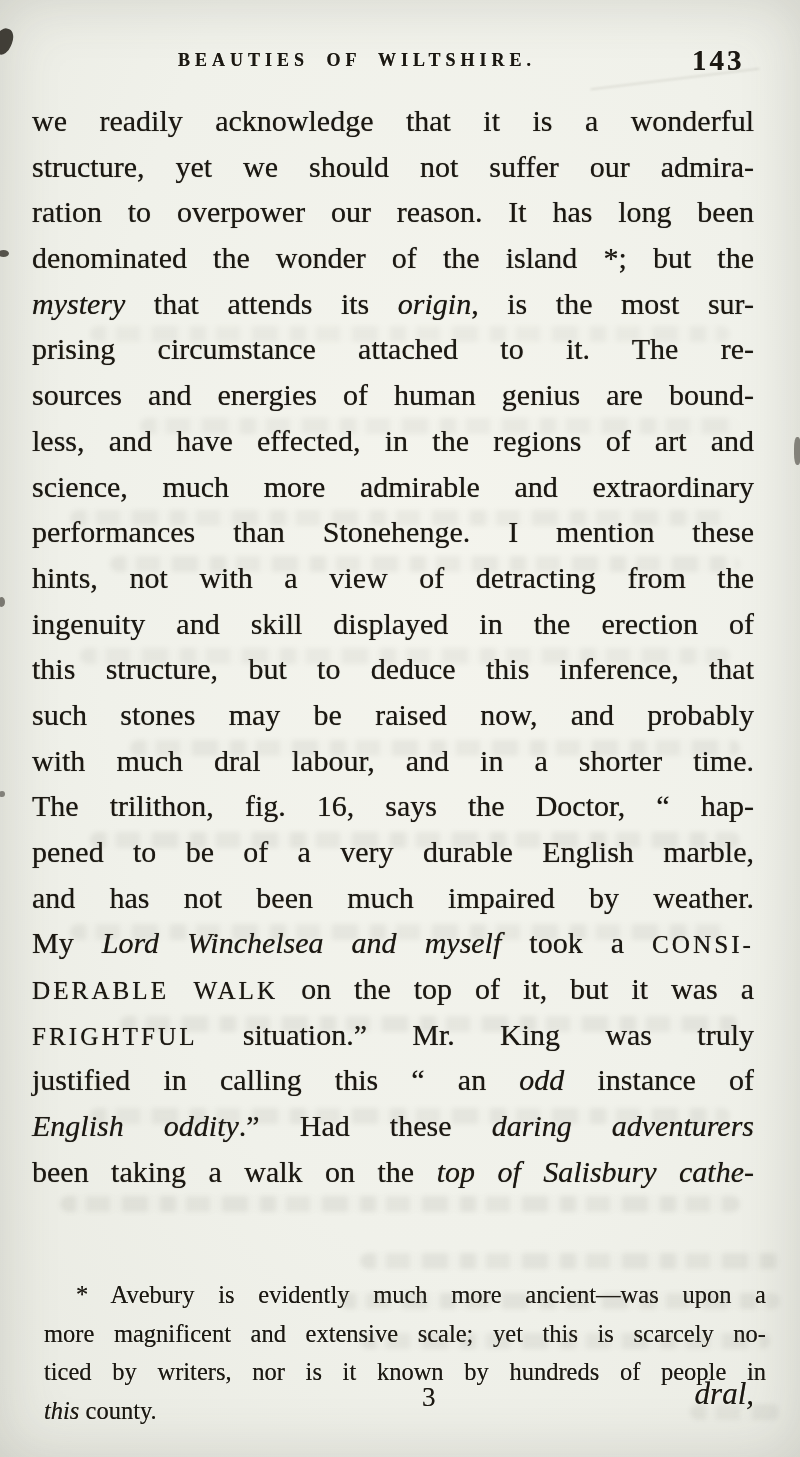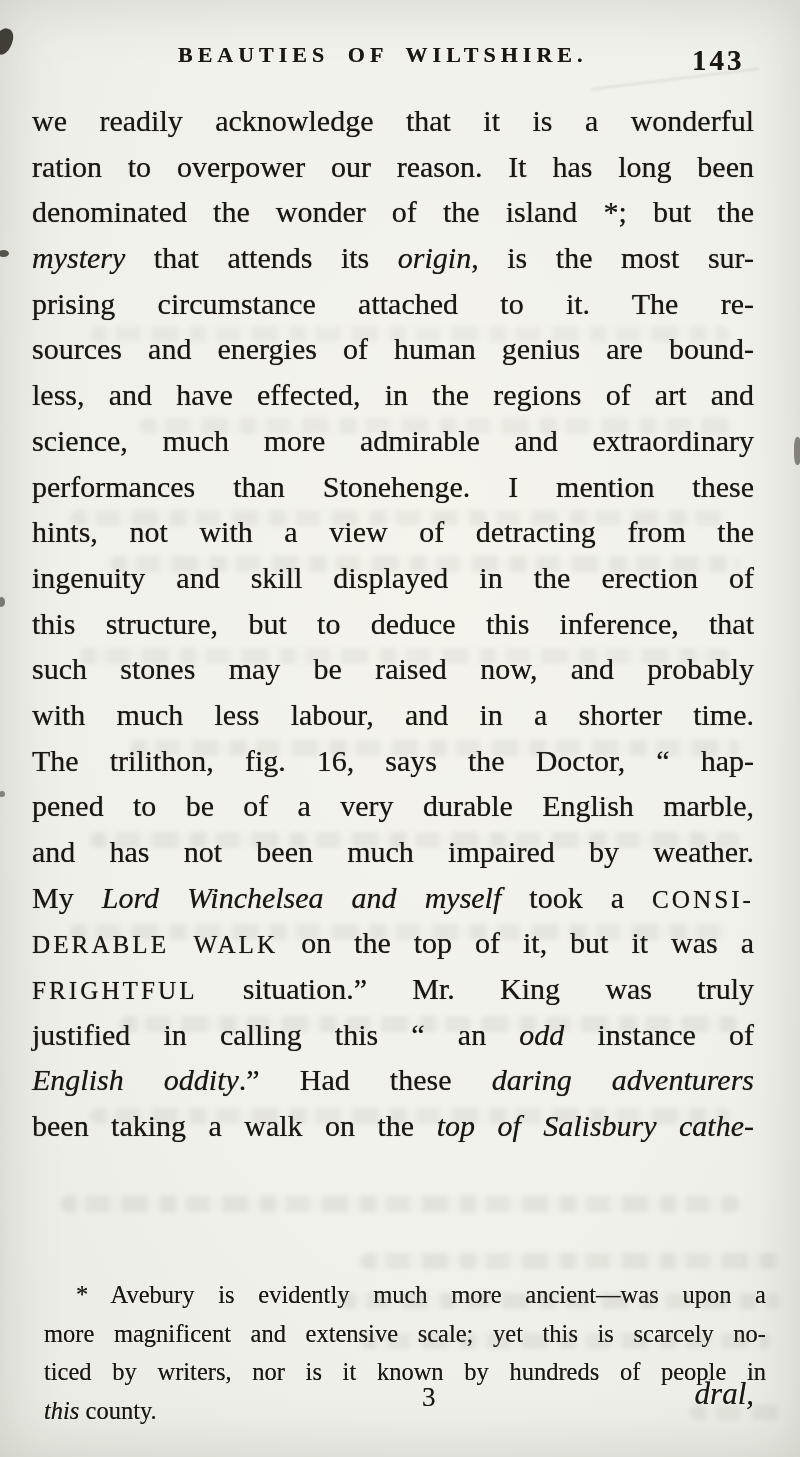--- a/index.html
+++ b/index.html
@@ -4,22 +4,22 @@
 <style>
   html,body { margin:0; padding:0; background:#d8d8d2; }
   .page {
     position:relative; width:800px; height:1457px; overflow:hidden;
     background: radial-gradient(ellipse at 55% 38%, #f4f4ed 0%, #f0f1ea 55%, #e9eae2 100%);
     box-shadow: inset 0 0 60px rgba(70,70,60,0.18);
     font-family:"Liberation Serif","DejaVu Serif",serif;
     color:#1b1812;
   }
   .running-header {
-    position:absolute; top:42px; left:178px;
-    font-size:22px; font-weight:bold; letter-spacing:5px; word-spacing:8px;
+    position:absolute; top:50px; left:178px;
+    font-size:18px; font-weight:bold; letter-spacing:5px; word-spacing:8px;
     text-shadow:0 0 0.6px rgba(25,20,12,0.65);
   }
   .page-number {
     position:absolute; top:44px; left:656px;
     font-size:29px; font-weight:bold; letter-spacing:3px;
     text-shadow:0 0 0.6px rgba(25,20,12,0.65);
     margin-left:36px;
   }
   .body-text { position:absolute; top:98px; left:32px; width:722px; }
   .bline {
@@ -61,33 +61,34 @@
 </head>
 <body>
 
 <div class="page">
 
   <div class="running-header">BEAUTIES OF WILTSHIRE.</div>
   <div class="page-number">143</div>
 
   <div class="body-text">
       <div class="bline"><span class="n">we readily acknowledge that it is a wonderful</span></div>
+      <div class="bline"><span class="n">structure, yet we should not suffer our admira-</span></div>
       <div class="bline"><span class="n">ration to overpower our reason. It has long been</span></div>
       <div class="bline"><span class="n">denominated the wonder of the island *; but the</span></div>
       <div class="bline"><span class="i">mystery</span><span class="n"> that attends its </span><span class="i">origin</span><span class="n">, is the most sur-</span></div>
       <div class="bline"><span class="n">prising circumstance attached to it. The re-</span></div>
       <div class="bline"><span class="n">sources and energies of human genius are bound-</span></div>
       <div class="bline"><span class="n">less, and have effected, in the regions of art and</span></div>
       <div class="bline"><span class="n">science, much more admirable and extraordinary</span></div>
       <div class="bline"><span class="n">performances than Stonehenge. I mention these</span></div>
       <div class="bline"><span class="n">hints, not with a view of detracting from the</span></div>
       <div class="bline"><span class="n">ingenuity and skill displayed in the erection of</span></div>
       <div class="bline"><span class="n">this structure, but to deduce this inference, that</span></div>
       <div class="bline"><span class="n">such stones may be raised now, and probably</span></div>
-      <div class="bline"><span class="n">with much less labour, and in a shorter time.</span></div>
+      <div class="bline"><span class="n">with much dral labour, and in a shorter time.</span></div>
       <div class="bline"><span class="n">The trilithon, fig. 16, says the Doctor, “ hap-</span></div>
       <div class="bline"><span class="n">pened to be of a very durable English marble,</span></div>
       <div class="bline"><span class="n">and has not been much impaired by weather.</span></div>
       <div class="bline"><span class="n">My </span><span class="i">Lord Winchelsea and myself</span><span class="n"> took a </span><span class="sc">CONSI-</span></div>
       <div class="bline"><span class="sc">DERABLE WALK</span><span class="n"> on the top of it, but it was a</span></div>
       <div class="bline"><span class="sc">FRIGHTFUL</span><span class="n"> situation.” Mr. King was truly</span></div>
       <div class="bline"><span class="n">justified in calling this “ an </span><span class="i">odd</span><span class="n"> instance of</span></div>
       <div class="bline"><span class="i">English oddity</span><span class="n">.” Had these </span><span class="i">daring adventurers</span></div>
       <div class="bline"><span class="n">been taking a walk on the </span><span class="i">top of Salisbury cathe-</span></div>
     </div>

